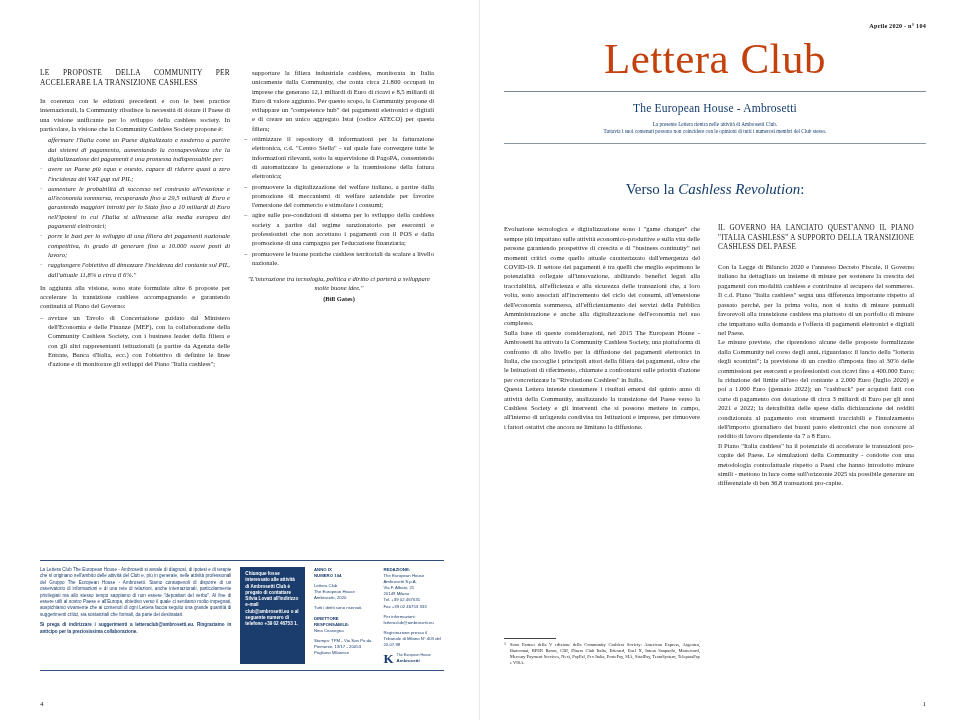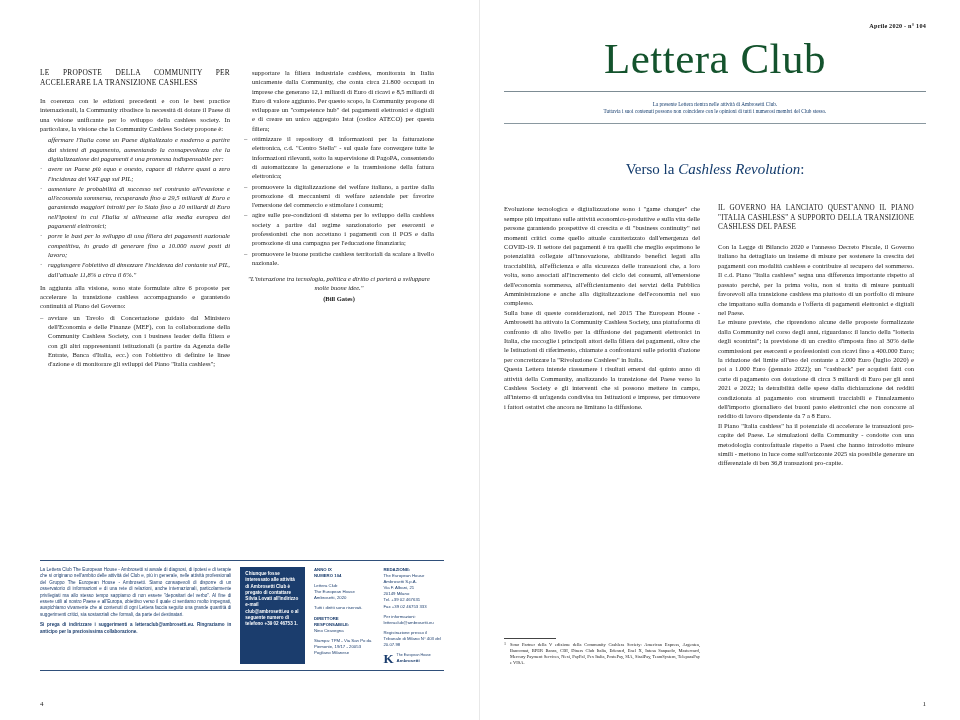--- a/index.html
+++ b/index.html
@@ -173,21 +173,21 @@
     font-weight: bold;
     letter-spacing: 0.2px;
     color: #111;
     margin: 0 0 6px 0;
   }
   .masthead {
     text-align: center;
     font-family: "Liberation Serif", serif;
     font-size: 43px;
     line-height: 48px;
-    color: #14532d;
+    color: #c2410c;
     letter-spacing: 0.5px;
     margin: 0;
     font-weight: normal;
   }
   .rule-green {
     height: 0.8px;
     background: #7d8c94;
     margin: 8px 0 9px 0;
   }
   .house {
@@ -415,20 +415,21 @@
   <div class="gutter"></div>
 
   <div class="page page-right">
 
     <div class="issue-line">Aprile 2020 - n° 104</div>
 
     <div class="masthead">Lettera Club</div>
 
     <div class="rule-green"></div>
 
+    <div class="house">The European House - Ambrosetti</div>
 
     <div class="disclaimer">La presente Lettera rientra nelle attività di Ambrosetti Club.</div>
     <div class="disclaimer">Tuttavia i suoi contenuti possono non coincidere con le opinioni di tutti i numerosi membri del Club stesso.</div>
 
     <div class="rule-thin"></div>
 
     <div class="title-block">
       <div class="ghost">104</div>
       <div class="t1">
         <span>Verso la </span><span class="it">Cashless Revolution</span><span>:</span>

